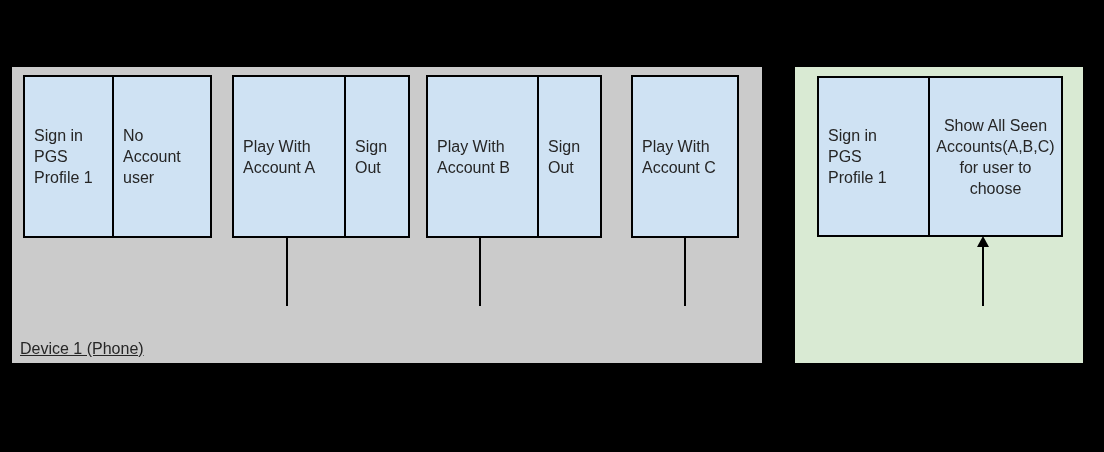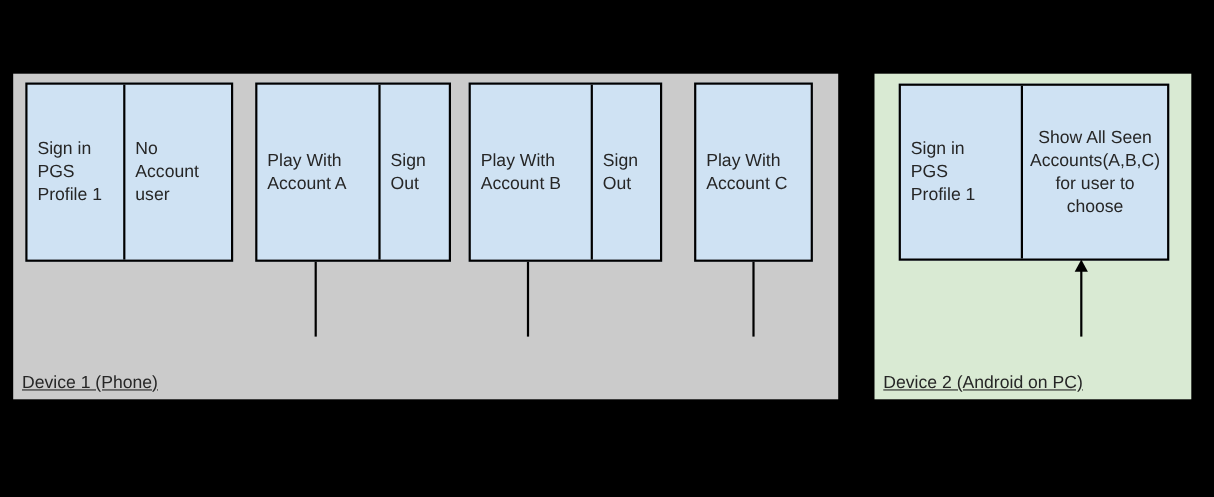--- a/index.html
+++ b/index.html
@@ -111,16 +111,15 @@
         <span>Show All Seen
 Accounts(A,B,C)
 for user to
 choose</span>
       </div>
     </div>
 
     <div class="vline" style="left:187px; top:176px; height:63px;"></div>
     <div class="arrowhead" style="left:182px; top:169px;"></div>
 
-    <div class="device-label">Device 2 (Android on PC)</div>
   </div>
 
 </div>
 
 </body></html>

